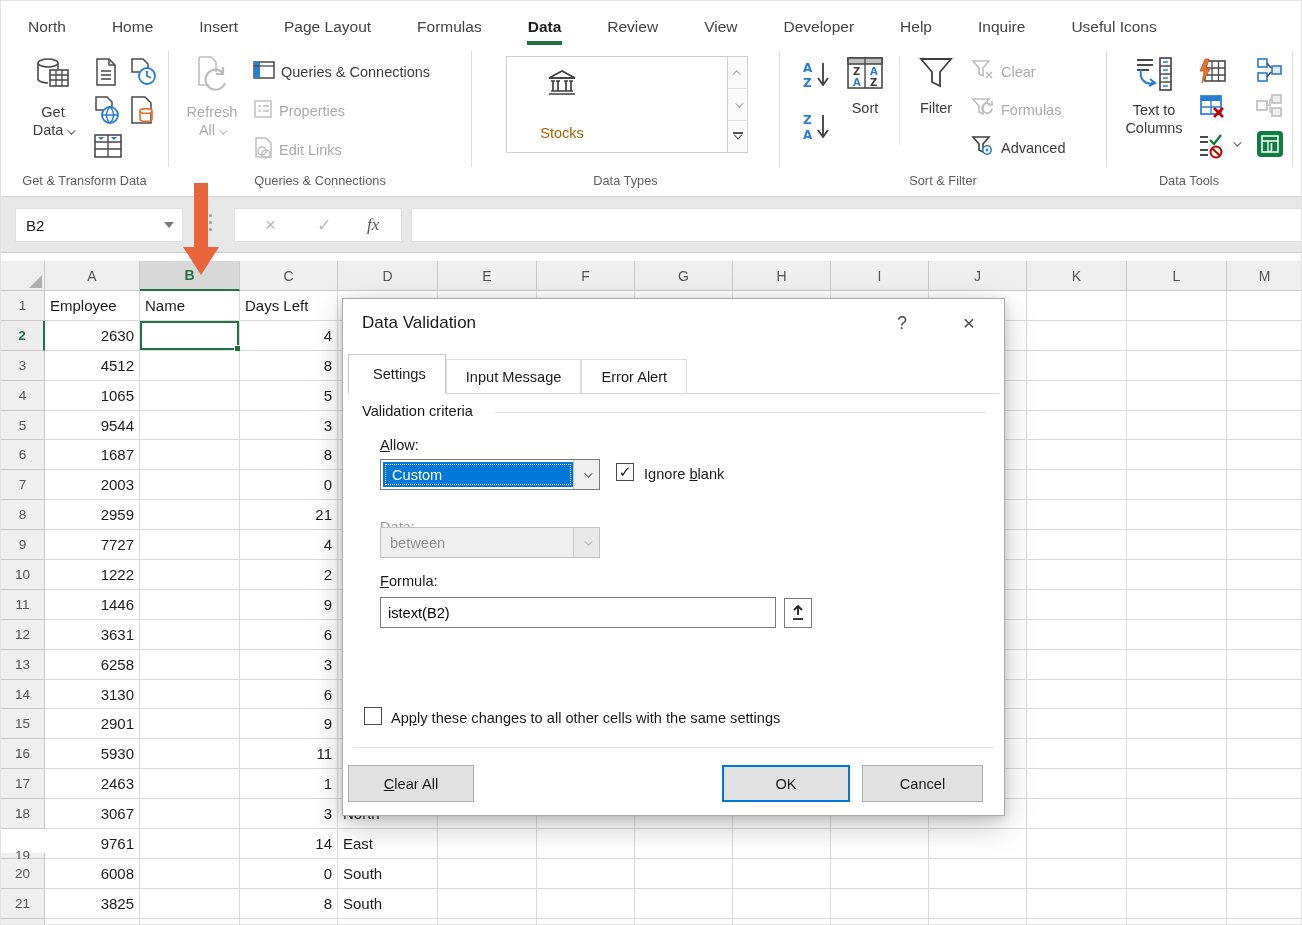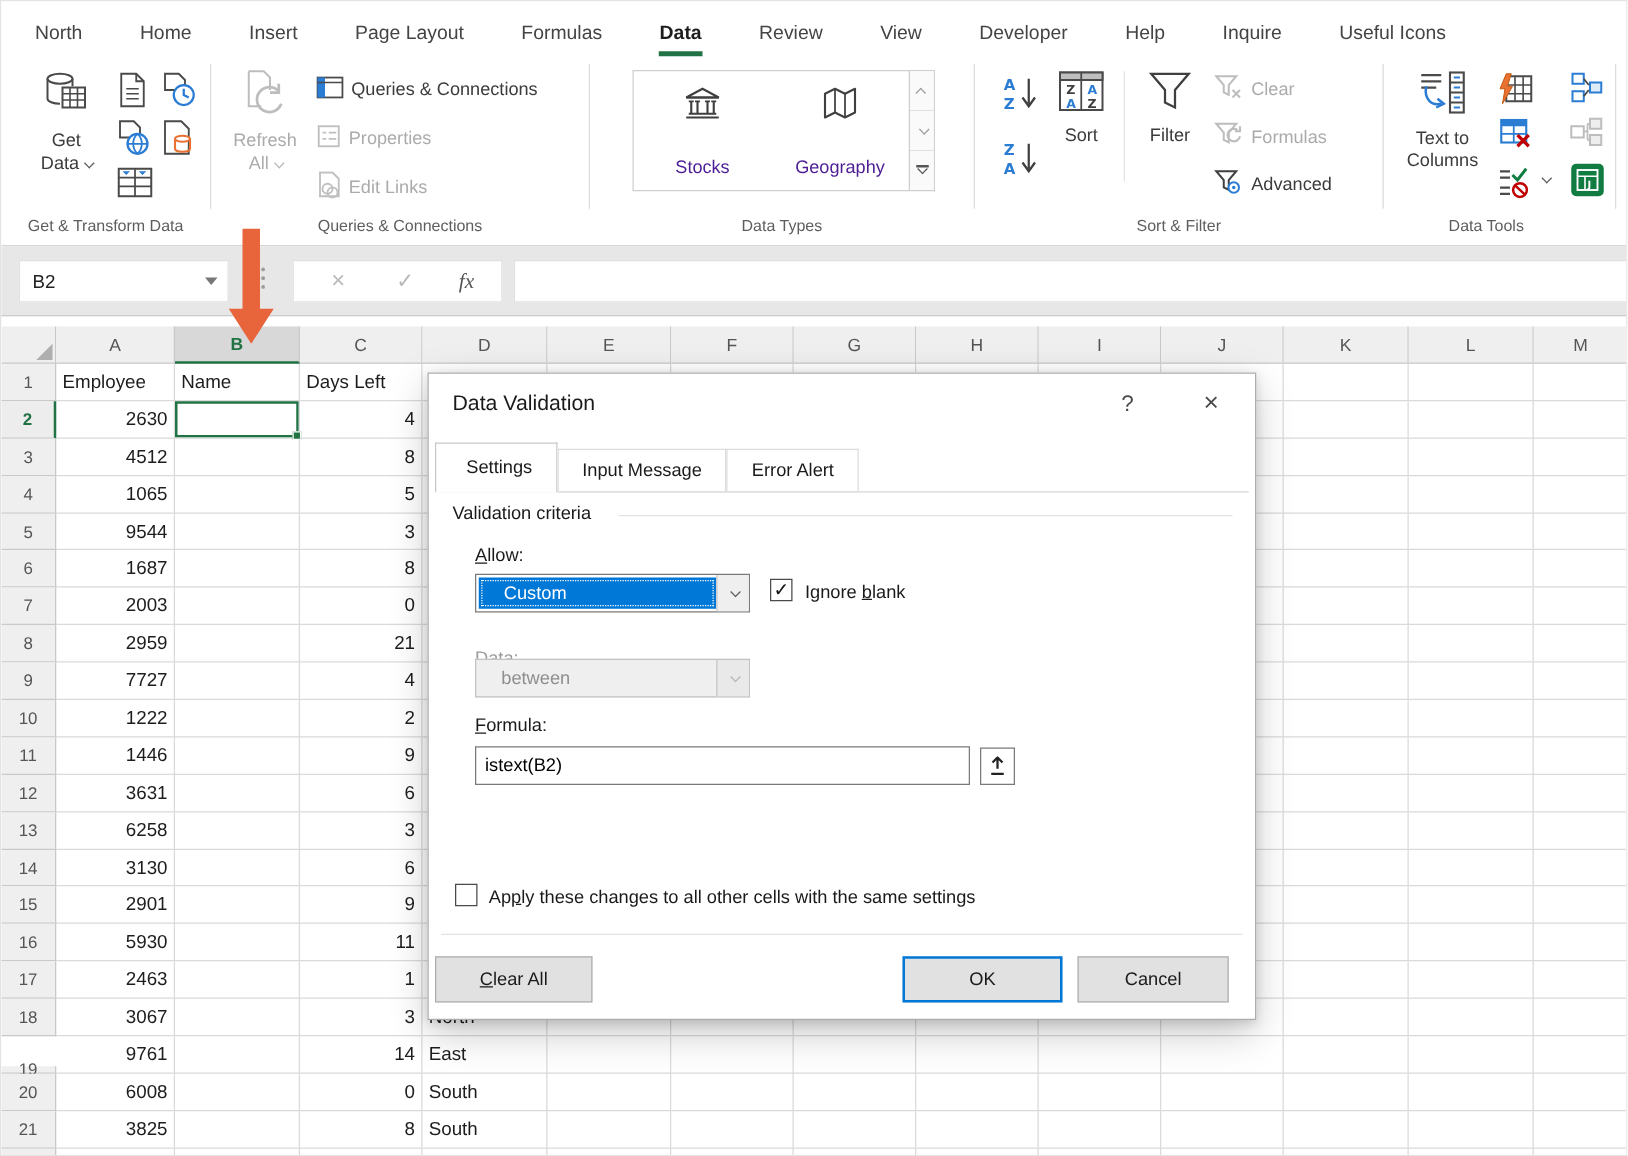--- a/index.html
+++ b/index.html
@@ -20,21 +20,21 @@
   .glabel { position:absolute; text-align:center; top:0; white-space:nowrap; }
   .rbody { position:absolute; left:0; top:48px; width:1302px; height:122px; }
   .bigbtn { position:absolute; display:flex; flex-direction:column; align-items:center; font-size:14.5px; color:#3B3B3B; line-height:18px; text-align:center; }
   .bigbtn .ic { margin-bottom:4px; }
   .dim { color:#ABABAB !important; }
   .smallbtn { position:absolute; display:flex; align-items:center; gap:6px; font-size:14.5px; color:#3B3B3B; white-space:nowrap; }
   .chev { display:inline-block; width:6px; height:6px; border-right:1.4px solid #5A5A5A; border-bottom:1.4px solid #5A5A5A; transform:rotate(45deg) translateY(-2px); }
   .chev.up { transform:rotate(-135deg) translateY(-2px); }
   .chev.dim2 { border-color:#B5B5B5; }
   .gallery { position:absolute; left:505px; top:7px; width:222px; height:97px; background:#fff; border:1px solid #CFCFCF; display:flex; }
-  .gtile { width:110px; display:flex; flex-direction:column; align-items:center; justify-content:center; gap:24px; font-size:14.5px; color:#4c1d95; }
+  .gtile { width:110px; display:flex; flex-direction:column; align-items:center; justify-content:center; gap:24px; font-size:14.5px; color:#a16207; }
   .gscroll { position:absolute; left:727px; top:7px; width:20px; height:97px; border:1px solid #CFCFCF; border-left:none; display:flex; flex-direction:column; }
   .gsbtn { flex:1; display:flex; align-items:center; justify-content:center; border-bottom:1px solid #E2E2E2; background:#FAFAFA; }
   .gsbtn:last-child { border-bottom:none; }
   .minisep { position:absolute; width:1px; background:#E3E3E3; }
   
   #fbar { position:absolute; left:0; top:196px; width:1302px; height:56px; background:#E7E7E7; border-bottom:1px solid #CCC; }
   .namebox { position:absolute; left:14px; top:11px; width:168px; height:34px; background:#fff; border:1px solid #E0E0E0; display:flex; align-items:center; font-size:15px; color:#222; padding-left:10px; }
   .namebox .dropd { position:absolute; right:8px; width:0; height:0; border-left:5px solid transparent; border-right:5px solid transparent; border-top:6px solid #777; }
   .vdots { position:absolute; left:208px; top:17px; display:flex; flex-direction:column; gap:4px; }
   .vdots i { width:3px; height:3px; border-radius:50%; background:#9A9A9A; }
@@ -66,21 +66,21 @@
   .dtitle { position:absolute; left:19px; font-size:17px; color:#1A1A1A; }
   .dhelp { position:absolute; left:544px; width:30px; text-align:center; font-size:18px; color:#4A4A4A; cursor:pointer; }
   .dclose { position:absolute; left:608px; width:36px; text-align:center; font-size:21px; color:#4A4A4A; cursor:pointer; font-weight:300; }
   .dtabs { position:absolute; left:5px; top:55px; right:5px; height:40px; display:flex; align-items:flex-end; border-bottom:1px solid #D6D6D6; }
   .dtab { height:35px; display:flex; align-items:center; padding:0 19px; border:1px solid #DCDCDC; border-bottom:1px solid #D6D6D6; background:#fff; margin-bottom:-1px; cursor:pointer; white-space:nowrap; }
   .dtab.active { height:40px; border-color:#C9C9C9; border-bottom:1px solid #fff;padding-left:24px; }
   .seclabel { position:absolute; left:19px; top:104px; }
   .secline { position:absolute; left:152px; right:18px; top:113px; height:1px; background:#E2E2E2; }
   .dlabel { position:absolute; }
   .combo { position:absolute; width:220px; height:31px; border:1px solid #7A7A7A; display:flex; background:#fff; cursor:pointer; }
-  .combo .val { flex:1; display:flex; align-items:center; padding-left:20px; }
+  .combo .val { flex:1; display:flex; align-items:center; padding-left:9px; }
   .combo .val.hl { background:var(--blue); color:#fff; outline:1px dotted #fff; outline-offset:-3px; margin:2px 0 2px 2px; }
   .combo .btn { width:26px; display:flex; align-items:center; justify-content:center; background:#EFEFEF; border-left:1px solid #C6C6C6; }
   .combo.disabled { border-color:#C2C2C2; background:#EFEFEF; cursor:default; }
   .combo.disabled .val { color:#8F8F8F; }
   .combo.disabled .btn { background:#E9E9E9; }
   .cbx { position:absolute; width:18px; height:18px; border:1px solid #4A4A4A; background:#fff; display:flex; align-items:center; justify-content:center; font-size:15px; font-weight:700; color:#111; cursor:pointer; }
   .dinput { position:absolute; left:37px; top:298px; width:396px; height:31px; border:1px solid #7A7A7A; font-size:14.6px; padding:0 7px; font-family:inherit; }
   .collapsebtn { position:absolute; left:441px; top:299px; width:28px; height:30px; border:1px solid #7A7A7A; background:#fff; display:flex; align-items:center; justify-content:center; cursor:pointer; }
   .dhline { position:absolute; left:10px; right:10px; top:448px; height:1px; background:#E2E2E2; }
   .dbtn { position:absolute; top:466px; height:37px; background:#E1E1E1; border:1px solid #ADADAD; display:flex; align-items:center; justify-content:center; font-size:14.6px; color:#1A1A1A; cursor:pointer; }
@@ -210,29 +210,20 @@
           <span>
             <svg width="34" height="30" viewBox="0 0 34 30" fill="none" stroke="#3F3F3F" stroke-width="1.7">
               <path d="M4 10 L17 3 L30 10 Z"></path>
                 <path d="M4 10 H30"></path>
               <path d="M8 13 V23 M13 13 V23 M21 13 V23 M26 13 V23"></path>
               <path d="M6 13 H10 M11 13 H15 M19 13 H23 M24 13 H28" stroke-width="1.4"></path>
               <path d="M4 26 H30 M6 23 H28"></path>
             </svg>
           </span>
           <span>Stocks</span>
-        </div>
-        <div class="gtile">
-          <span>
-            <svg width="34" height="30" viewBox="0 0 34 30" fill="none" stroke="#3F3F3F" stroke-width="1.7">
-              <path d="M5 7 L13 3 L21 7 L29 3 V22 L21 26 L13 22 L5 26 Z" stroke-linejoin="round"></path>
-              <path d="M13 3 V22 M21 7 V26" stroke-width="1.4"></path>
-            </svg>
-          </span>
-          <span>Geography</span>
         </div>
       </div>
       <div class="gscroll">
         <div class="gsbtn">
             <span class="chev up" style="border-color:#9A9A9A;"></span>
           </div>
         <div class="gsbtn">
             <span class="chev" style="border-color:#9A9A9A;"></span>
           </div>
         <div class="gsbtn" style="flex-direction:column; gap:1px;">

